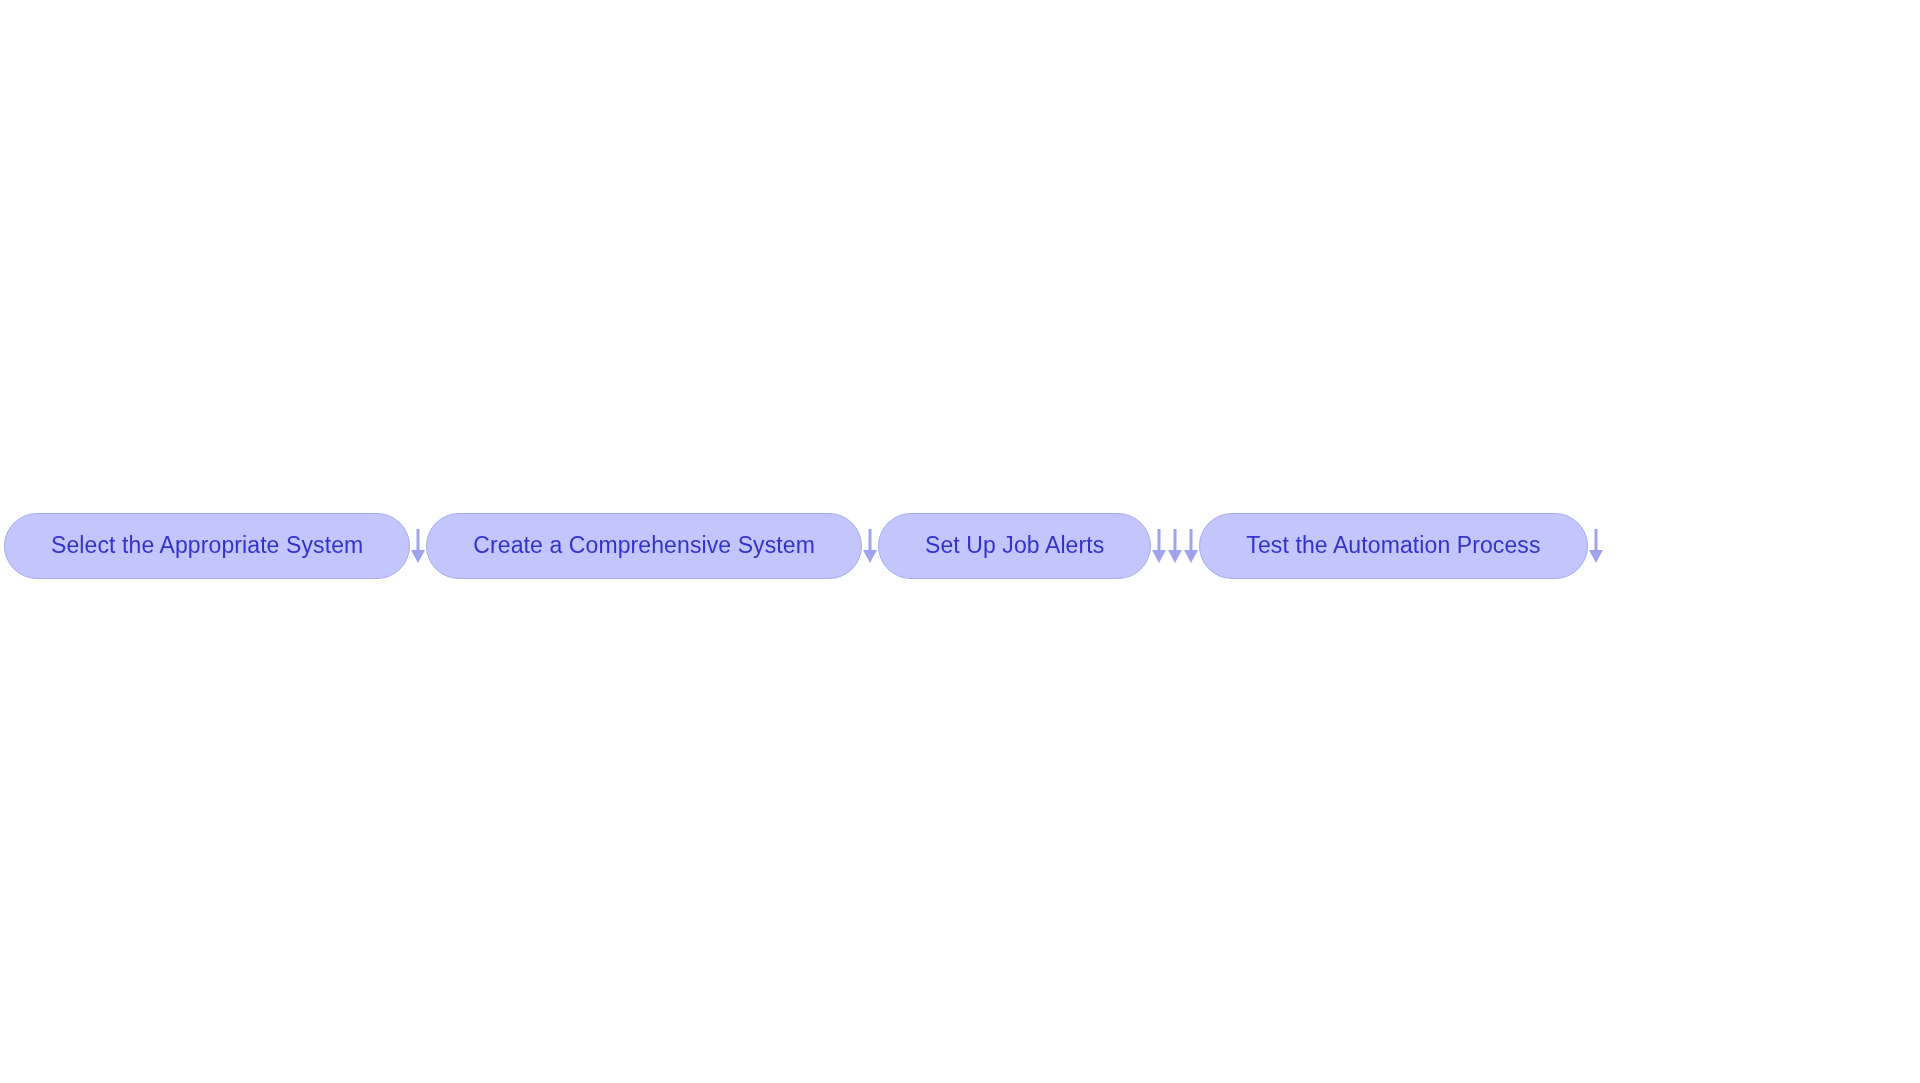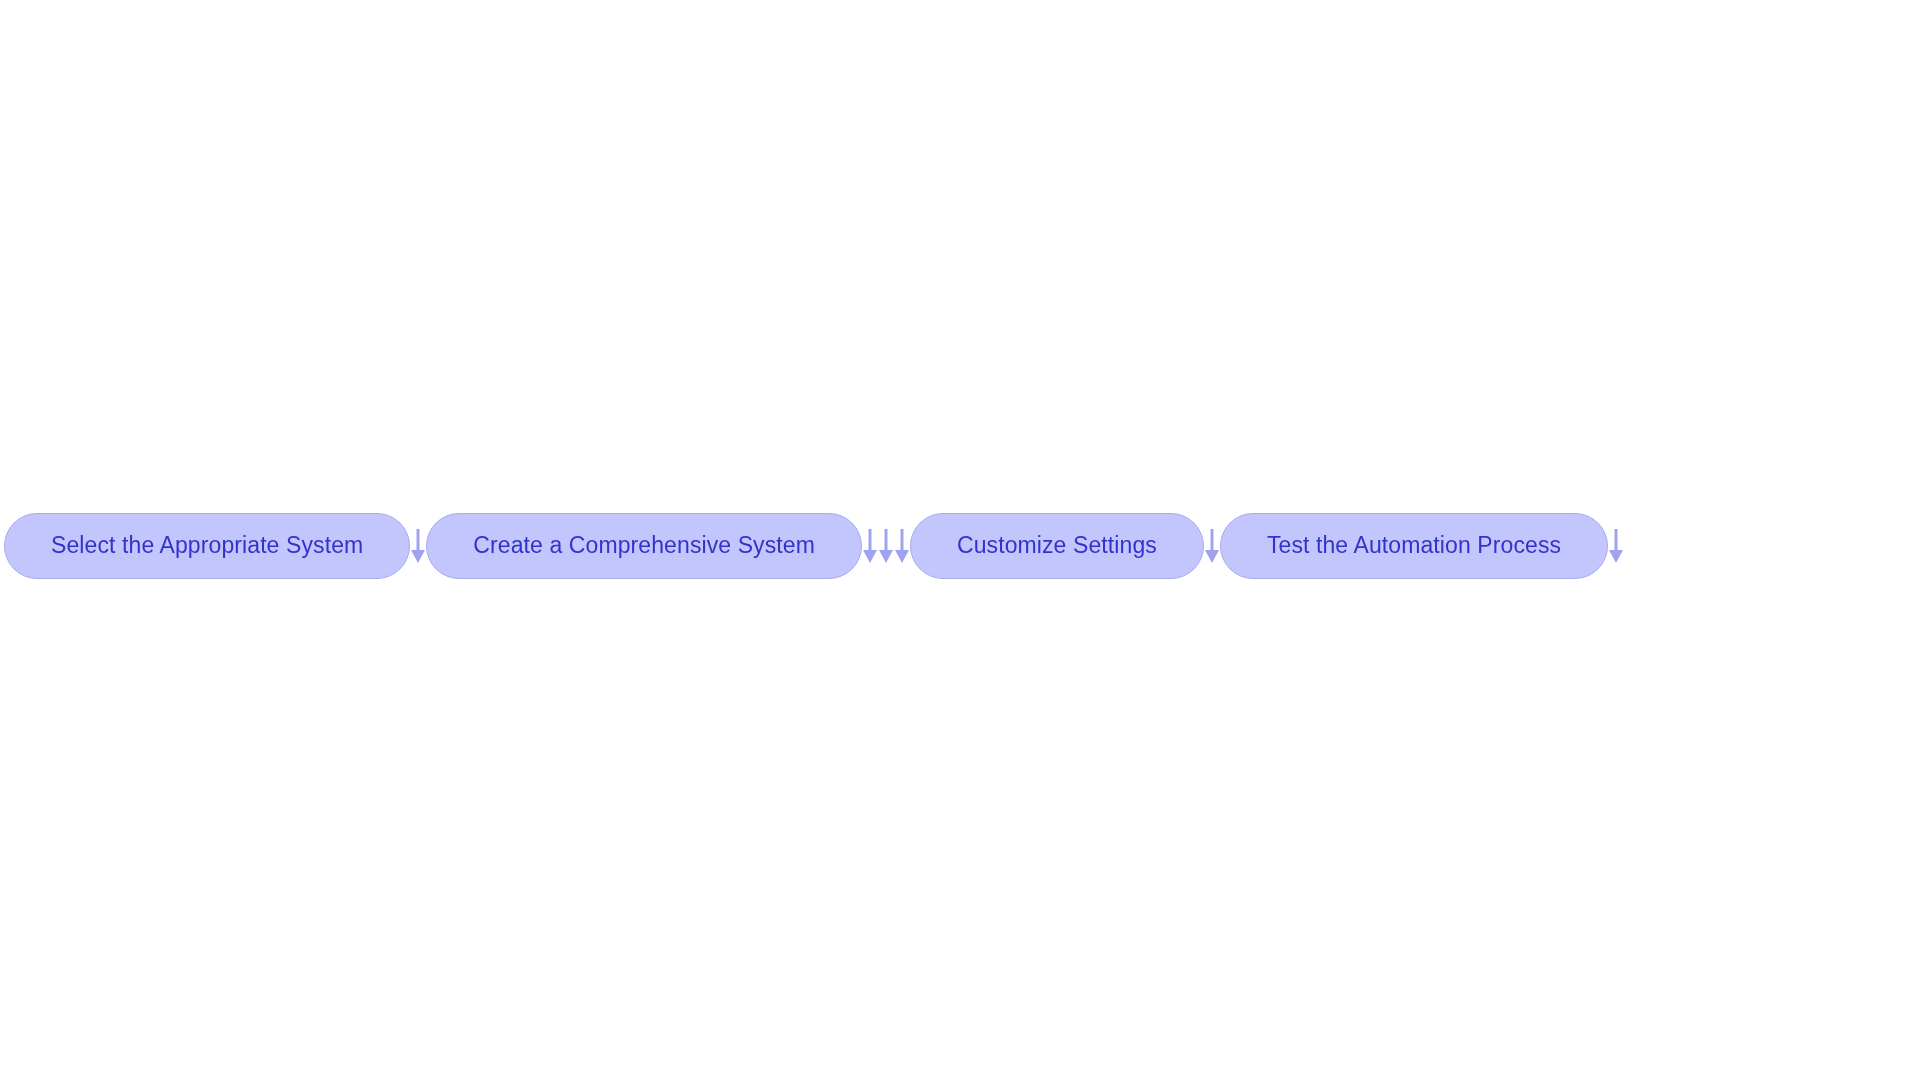--- a/index.html
+++ b/index.html
@@ -99,35 +99,35 @@
 
     <div class="flow-node">
       <span>Create a Comprehensive System</span>
     </div>
 
     <div class="flow-connector">
       <span class="conn-line"></span>
       <span class="conn-head"></span>
     </div>
 
+    <div class="flow-node">
+      <span>Set Up Job Alerts</span>
+    </div>
 
     <div class="flow-connector">
       <span class="conn-line"></span>
       <span class="conn-head"></span>
     </div>
 
 
     <div class="flow-connector">
       <span class="conn-line"></span>
       <span class="conn-head"></span>
     </div>
 
-    <div class="flow-node">
-      <span>Customize Settings</span>
-    </div>
 
     <div class="flow-connector">
       <span class="conn-line"></span>
       <span class="conn-head"></span>
     </div>
 
     <div class="flow-node">
       <span>Test the Automation Process</span>
     </div>
 

